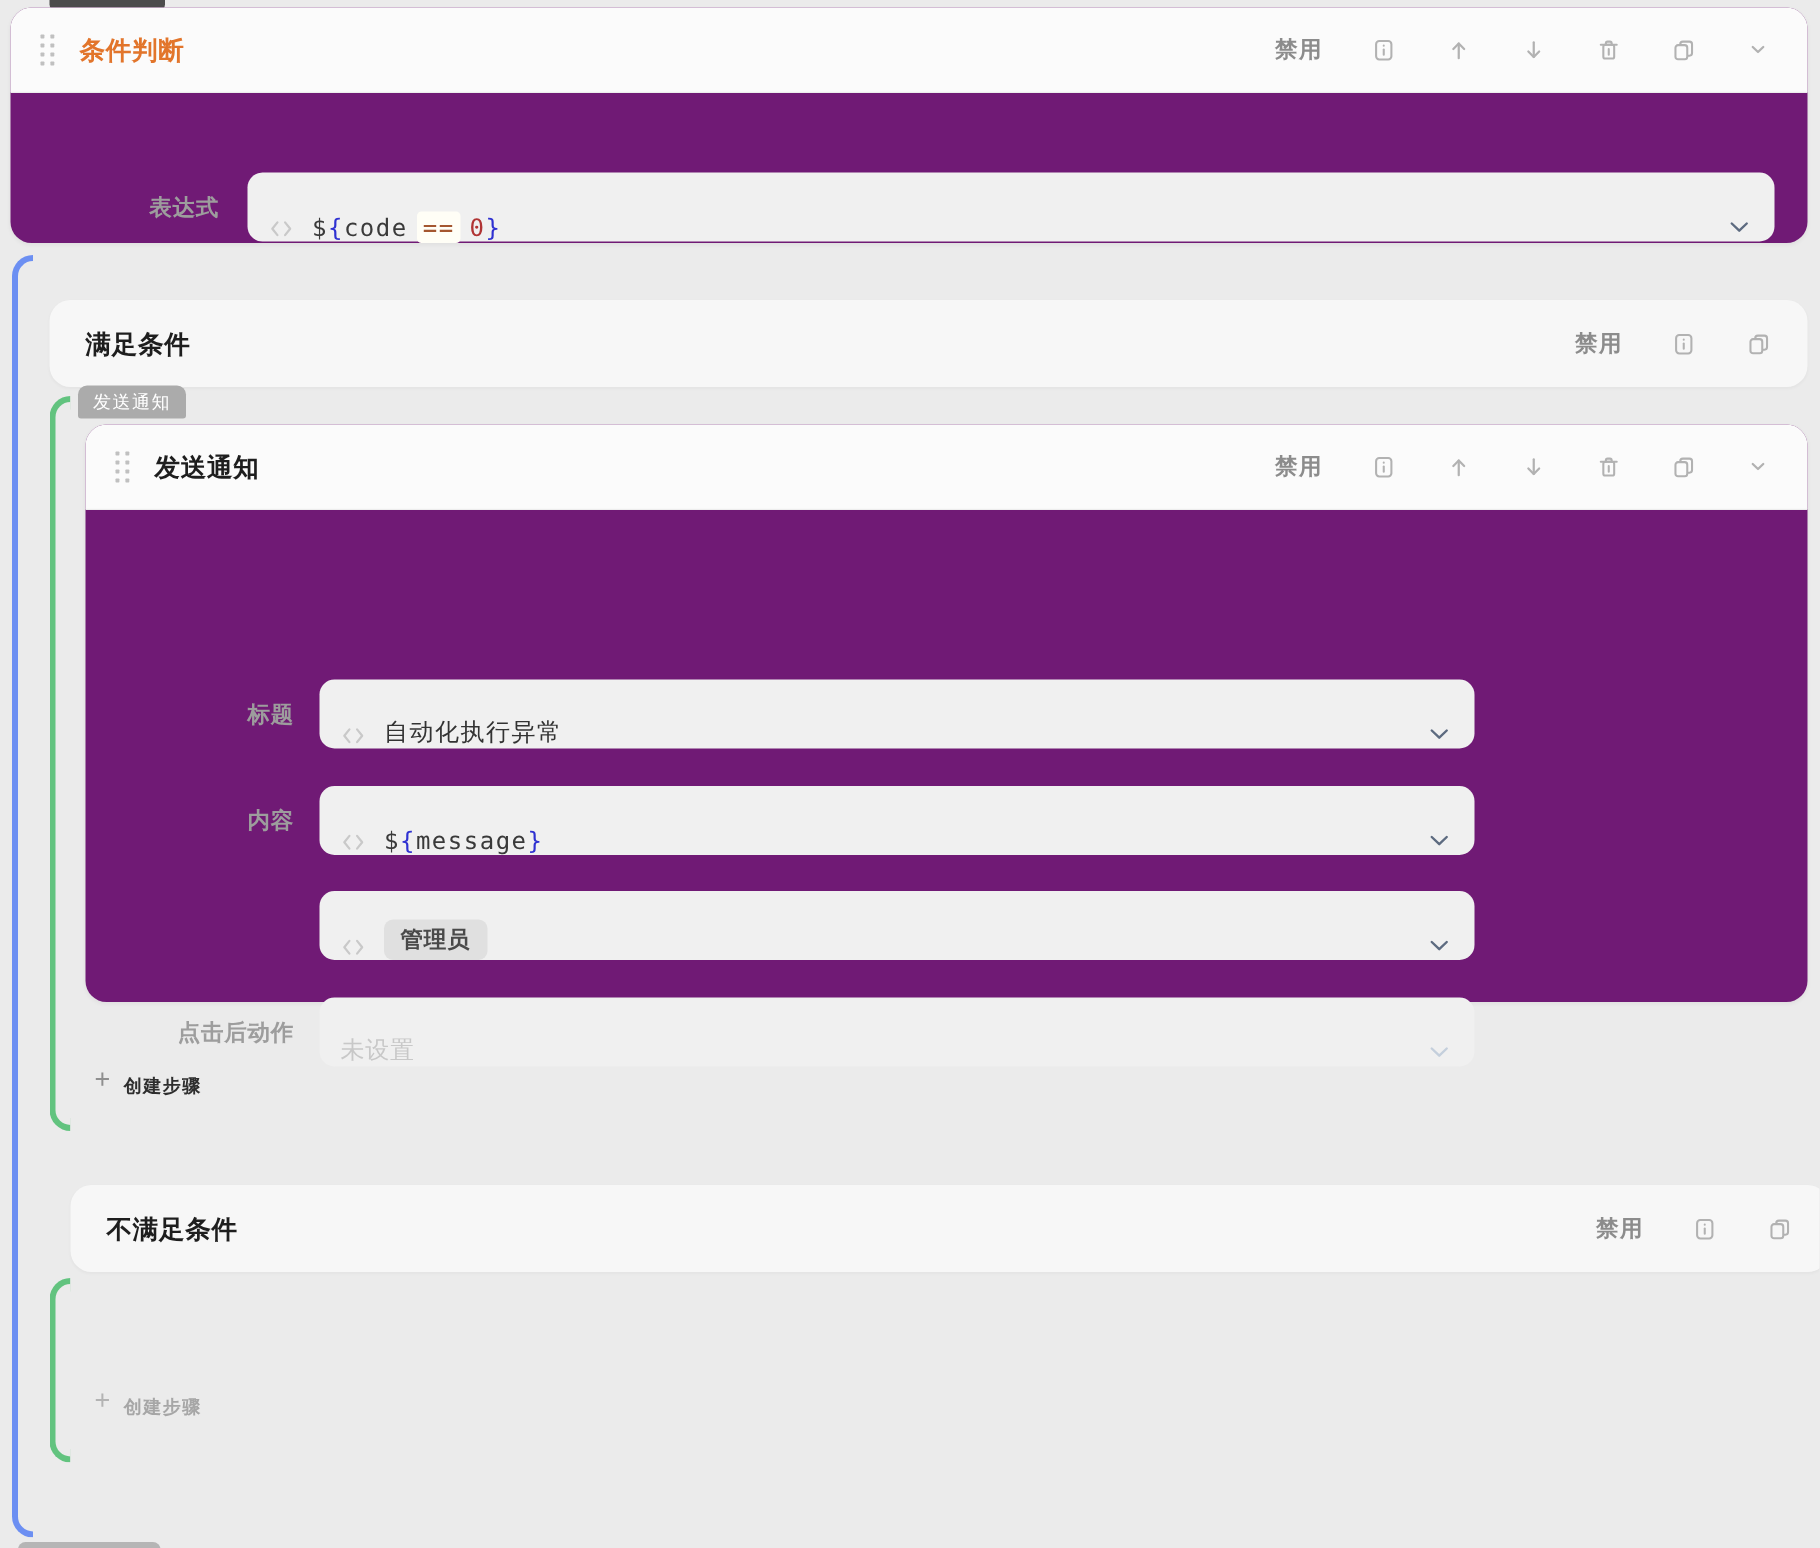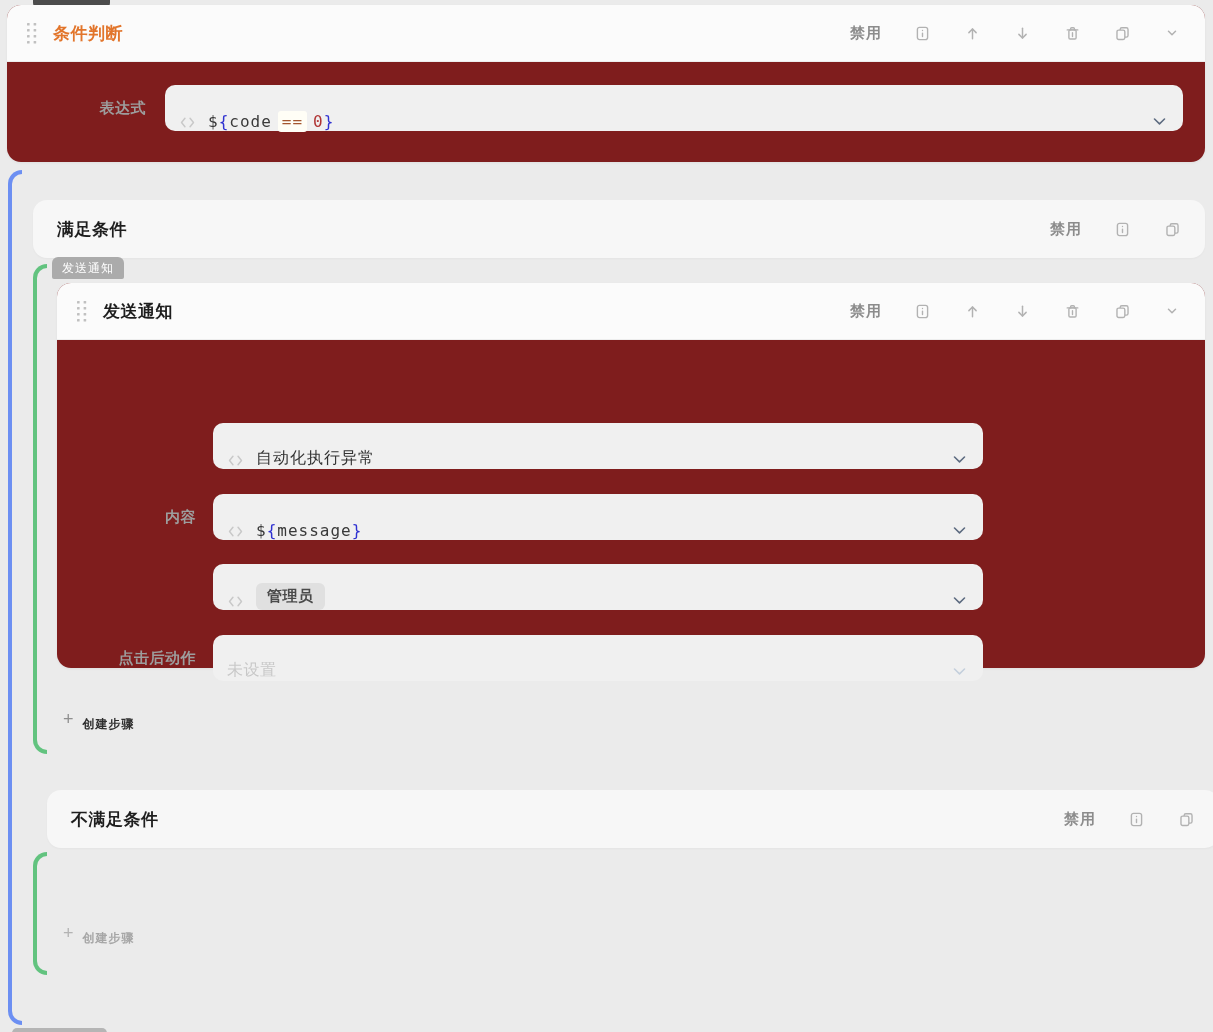--- a/index.html
+++ b/index.html
@@ -1,37 +1,37 @@
 <!DOCTYPE html>
 <html><head>
 <meta charset="utf-8">
 <style>
   * { margin:0; padding:0; box-sizing:border-box; }
   html,body { width:1213px; height:1032px; overflow:hidden; }
   body { background:#ebebeb; font-family:"Liberation Sans","DejaVu Sans",sans-serif; }
   #app { position:relative; width:1213px; height:1032px; }
 
   
-  .card { position:absolute; background:#7f1d1d; border-radius:14px; box-shadow:0 1px 3px rgba(0,0,0,.05); }
+  .card { position:absolute; background:#701a75; border-radius:14px; box-shadow:0 1px 3px rgba(0,0,0,.05); }
   .card-header { display:flex; align-items:center; height:57px; padding:0 23px 0 18px;
                  background:#fbfbfb; border-bottom:1px solid #ededed; border-radius:14px 14px 0 0; }
   .panel { position:absolute; background:#f7f7f7; border-radius:14px; height:58px;
            display:flex; align-items:center; padding:0 23px 0 24px; box-shadow:0 1px 2px rgba(0,0,0,.03); }
   .panel-title, .card-title { font-size:17px; font-weight:bold; color:#1e1e1e; letter-spacing:.5px; }
   .spacer { flex:1; }
   .toolbar { display:flex; align-items:center; gap:30px; }
   .disable-btn { font-size:15px; font-weight:bold; color:#8c8c8c; background:none; border:none; cursor:pointer;
                  font-family:inherit; letter-spacing:1px; }
   .tbtn { width:20px; height:20px; display:flex; align-items:center; justify-content:center;
           background:none; border:none; cursor:pointer; padding:0; }
   .tbtn svg { display:block; }
 
   .handle { width:14px; height:24px; display:flex; align-items:center; cursor:grab; background:none; border:none; padding:0; }
 
-  .field-row { position:absolute; left:0; right:0; height:46px; }
+  .field-row { position:absolute; left:0; right:0; height:46px;margin-top:30px; }
   .field-label { position:absolute; top:0; height:46px; display:flex; align-items:center; justify-content:flex-end;
                  font-size:15px; font-weight:bold; color:#9d9d9d; letter-spacing:.5px; }
   .field-box { position:absolute; top:0; height:46px; background:#f0f0f0; border-radius:10px;
                display:flex; align-items:flex-end; padding:0 14px; cursor:pointer; }
   .code-icon { margin-right:12px; flex:0 0 auto; display:flex; }
   .field-chevron { margin-left:auto; flex:0 0 auto; display:flex; }
   .mono { font-family:"DejaVu Sans Mono","Liberation Mono",monospace; font-size:16px; letter-spacing:1px; color:#3a3a3a; }
   .tok-brace { color:#2f31d1; }
   .tok-op { color:#a4562f; background:#fffef6; border-radius:3px; padding:1px 4px; margin:0 6px; }
   .tok-num { color:#b03434; }
@@ -281,20 +281,21 @@
               <svg width="16" height="16" viewBox="0 0 16 16" fill="none" stroke="#b2b2b2" stroke-width="1.5" stroke-linecap="round" stroke-linejoin="round">
                 <polyline points="4.5,6.3 8,9.7 11.5,6.3"></polyline>
               </svg>
             </span>
         </button>
       </div>
     </div>
     <div class="card-body">
 
       <div class="field-row" id="row-title">
+        <div class="field-label step-label">标题</div>
         <div class="field-box step-box">
           <span class="code-icon">
               <svg width="17" height="17" viewBox="0 0 16 16" fill="none" stroke="#c9c9c9" stroke-width="1.4" stroke-linecap="round" stroke-linejoin="round">
                 <polyline points="5.6,4 2.4,8 5.6,12"></polyline>
                 <polyline points="10.4,4 13.6,8 10.4,12"></polyline>
               </svg>
             </span>
           <span id="title-value">自动化执行异常</span>
           <span class="field-chevron">
               <svg width="19" height="19" viewBox="0 0 19 19" fill="none" stroke="#5d6b80" stroke-width="1.6" stroke-linecap="round" stroke-linejoin="round">

